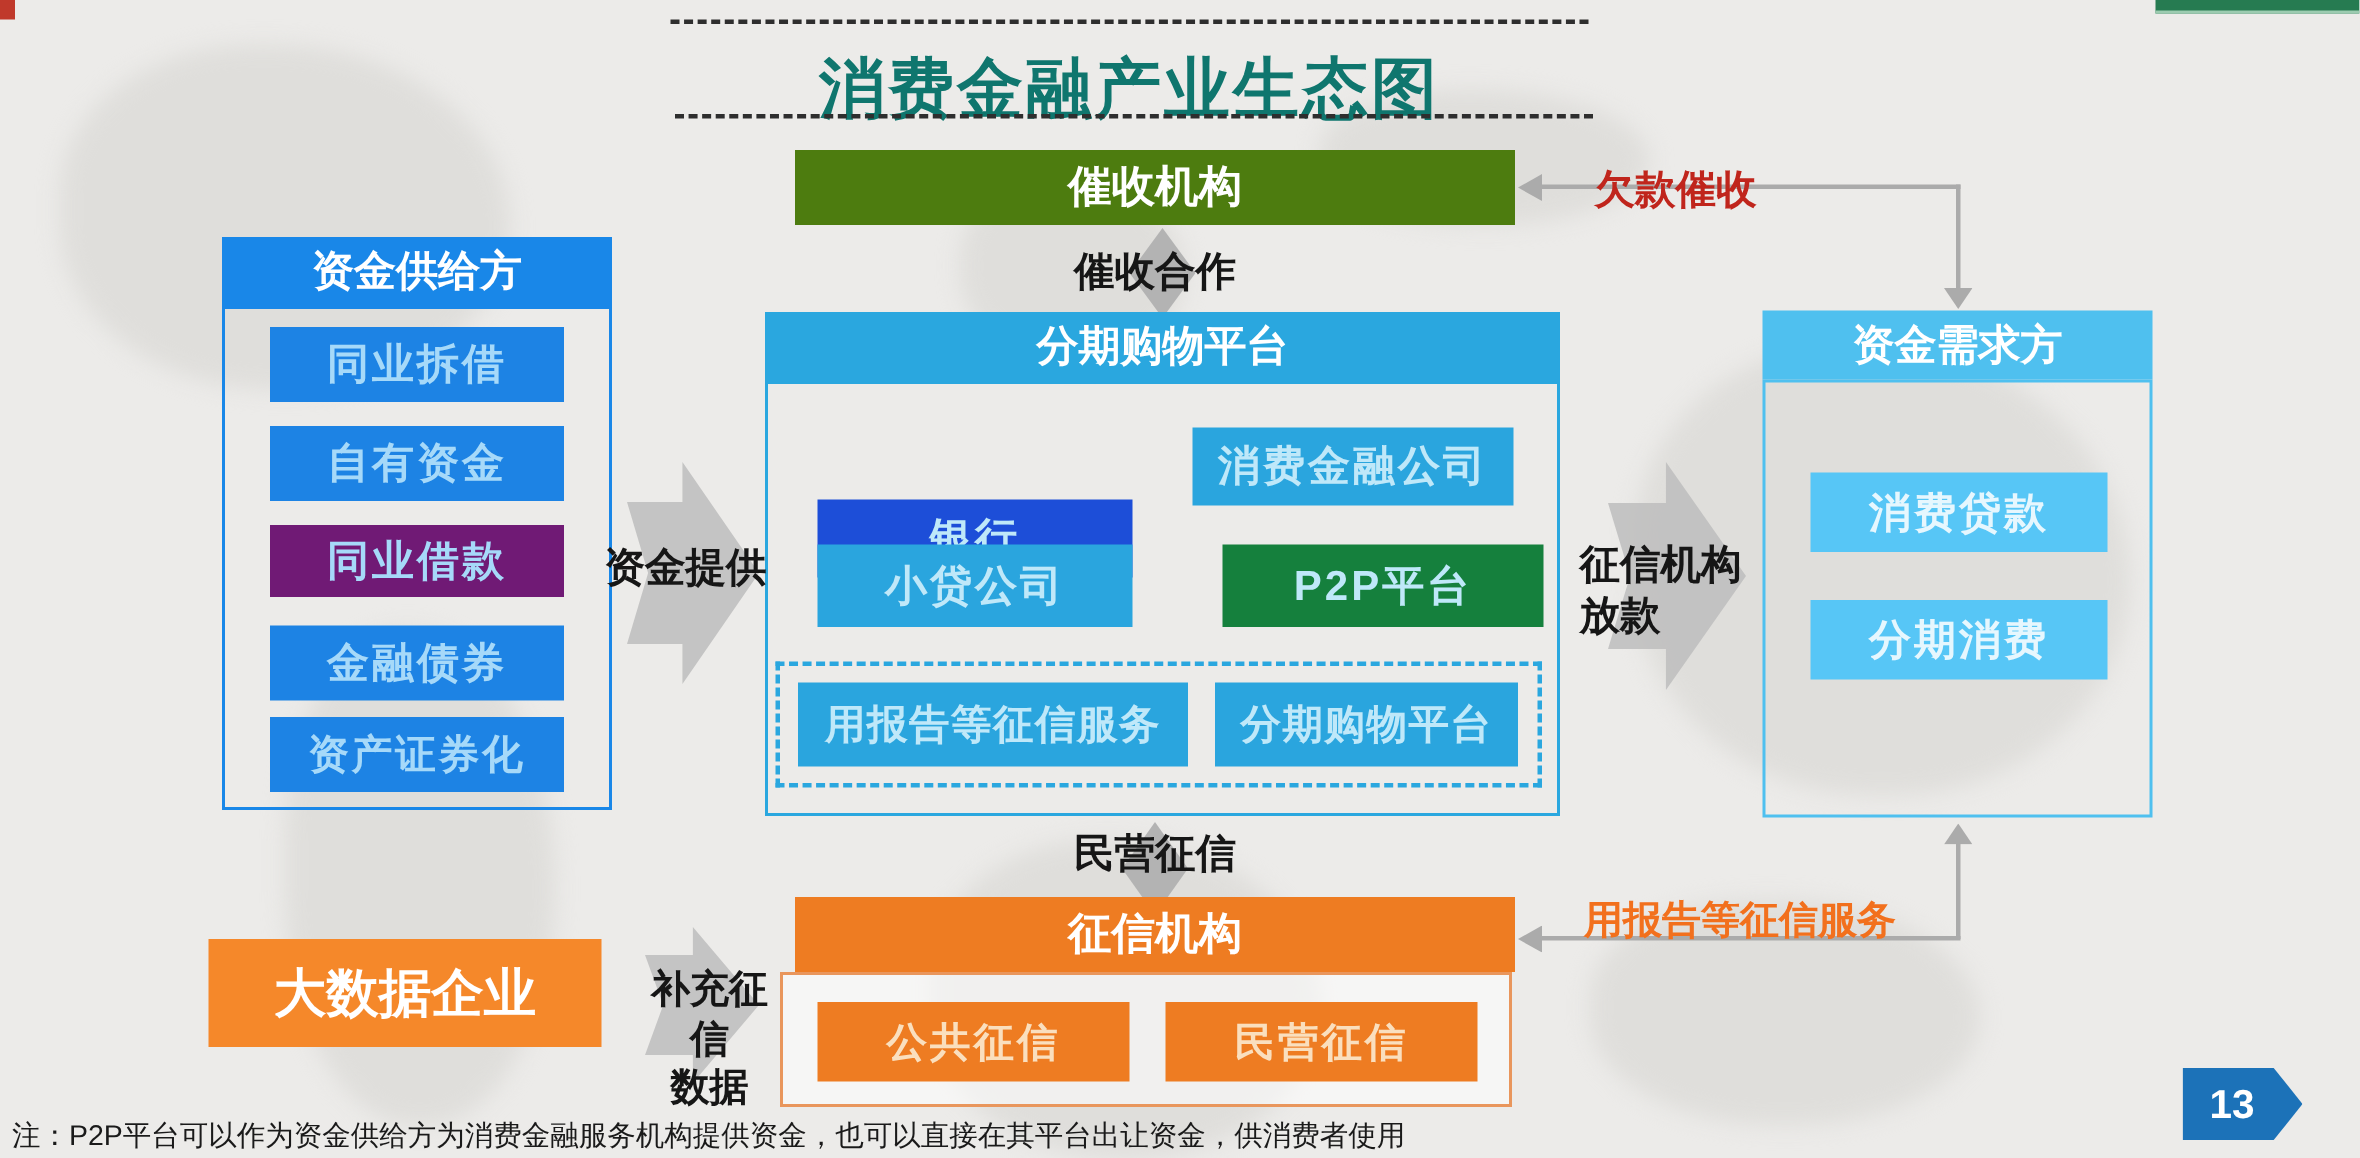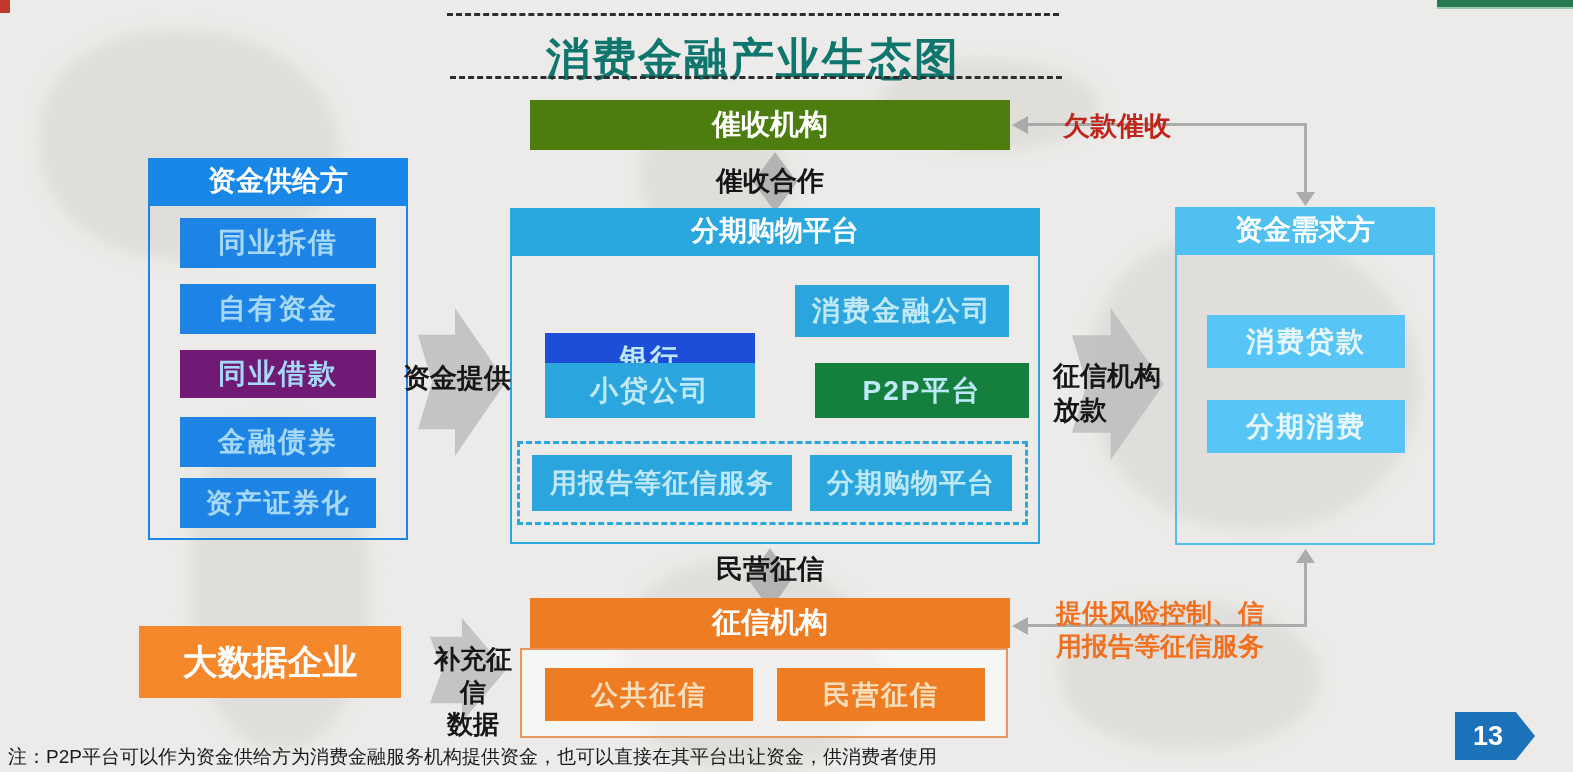--- a/index.html
+++ b/index.html
@@ -135,20 +135,19 @@
 <div class="abs label" style="left:422px;top:643px;font-size:26px;text-align:center;width:102px;">
   <div>补充征信</div>
   <div>数据</div>
 </div>
 
 <div class="abs arrowhead ah-up" style="left:1296px;top:549px;width:19px;height:14px;"></div>
 <div class="abs cline" style="left:1304px;top:562px;width:3px;height:64px;"></div>
 <div class="abs cline" style="left:1026px;top:624px;width:281px;height:3px;"></div>
 <div class="abs arrowhead ah-left" style="left:1012px;top:617px;width:16px;height:18px;"></div>
 <div class="abs label" style="left:1056px;top:597px;font-size:26px;color:#F2701D;">
-  <div>提供风险控制、信</div>
   <div>用报告等征信服务</div>
 </div>
 
 <div class="abs note" style="left:8px;top:744px;">注：P2P平台可以作为资金供给方为消费金融服务机构提供资金，也可以直接在其平台出让资金，供消费者使用</div>
 <div class="abs pagenum" style="left:1455px;top:712px;width:80px;height:48px;">
   <span>13</span>
 </div>
 
 </body></html>

